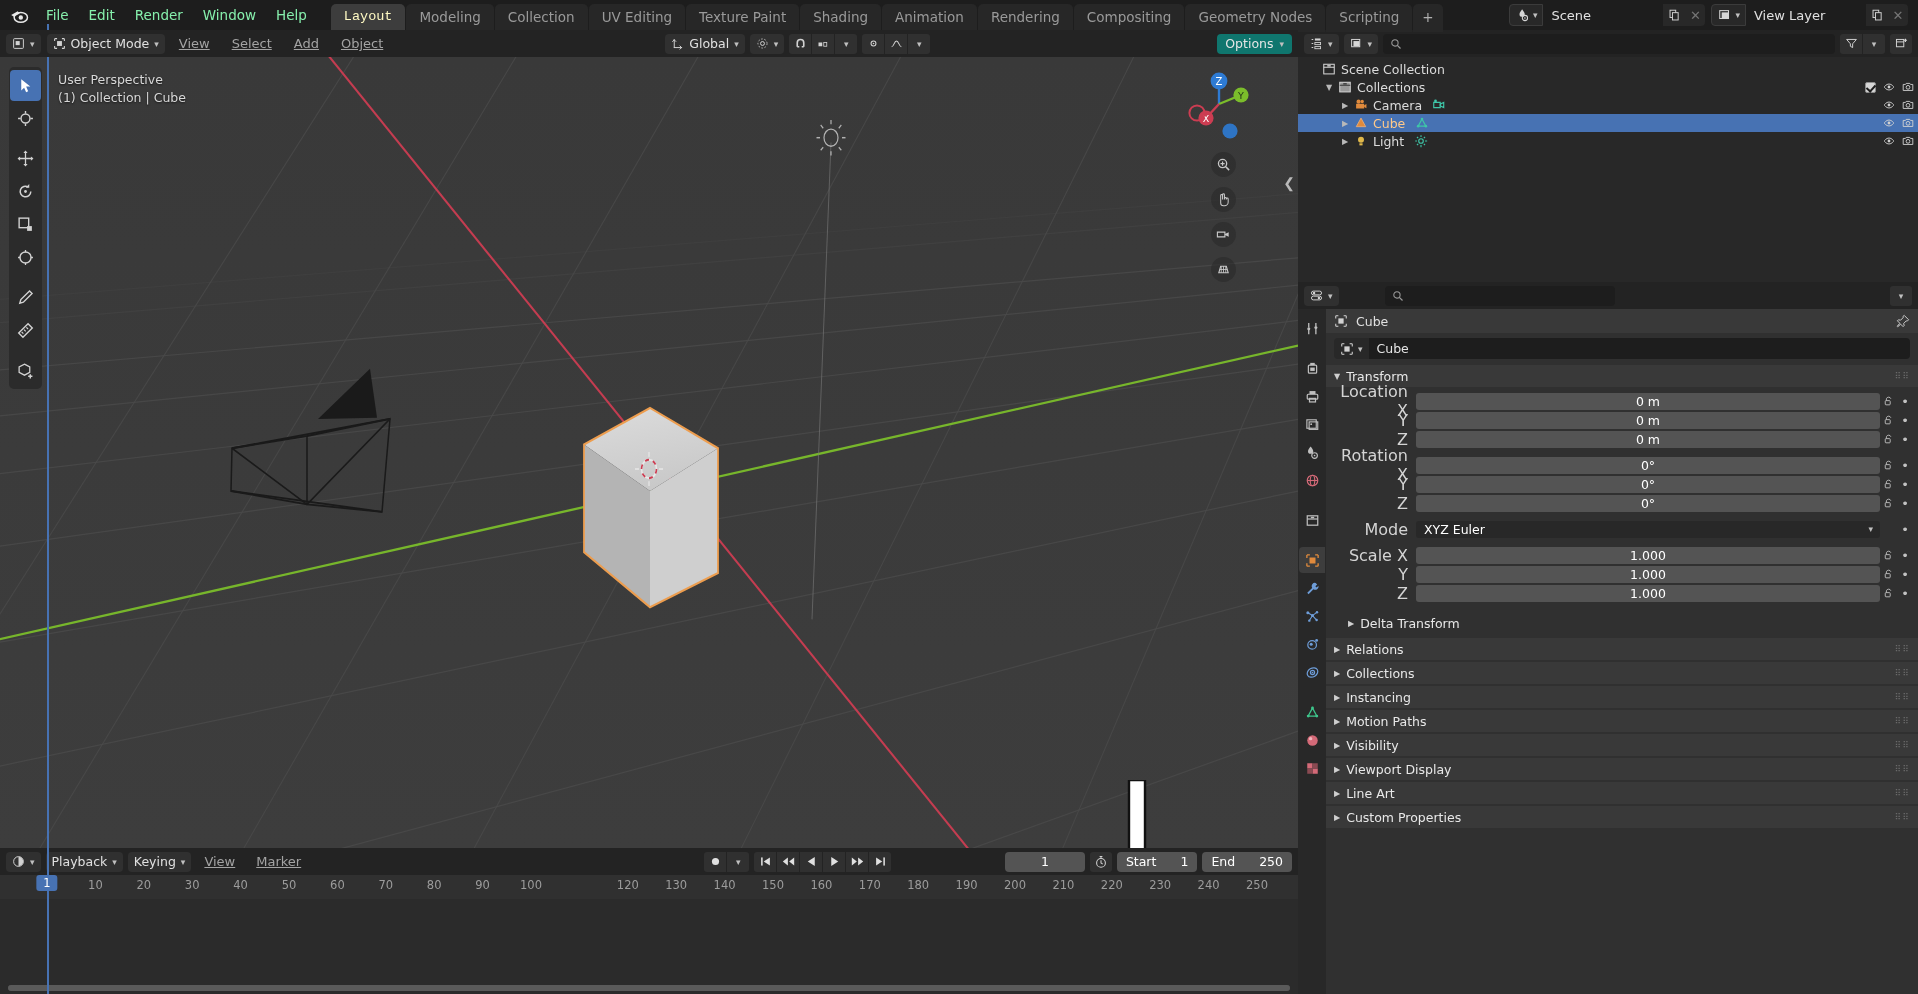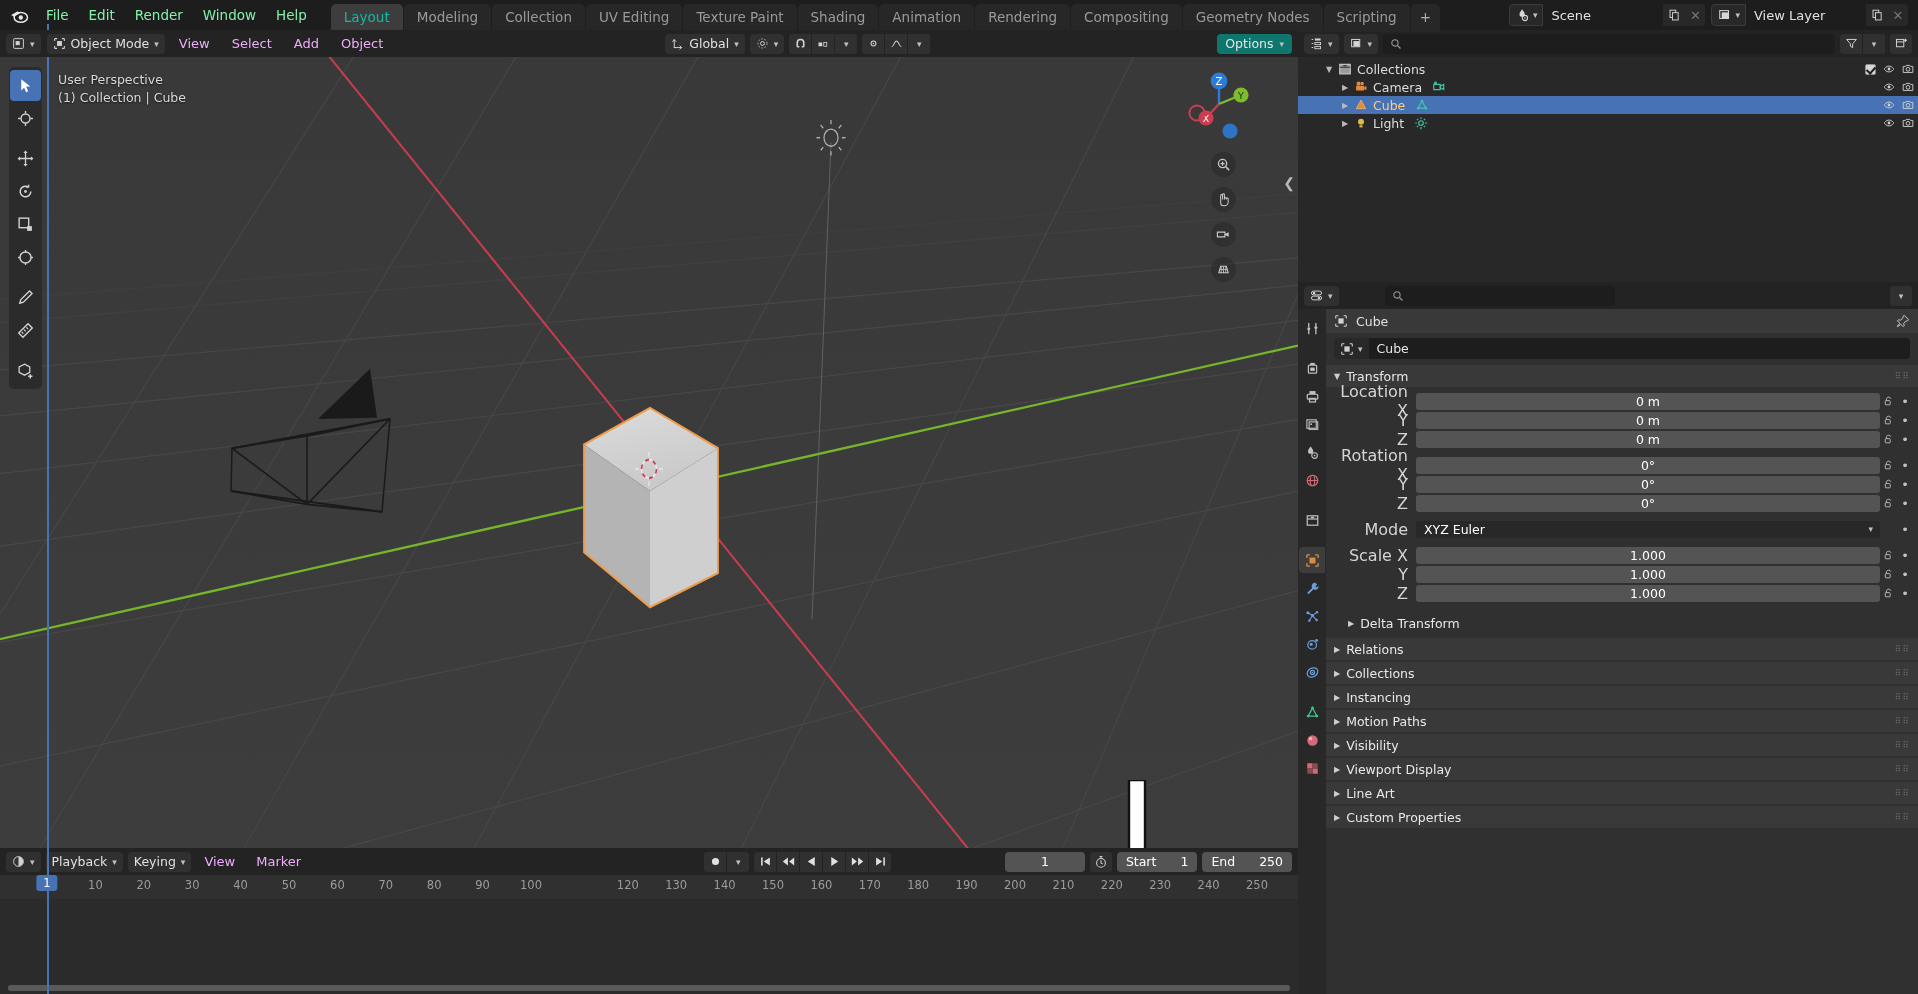--- a/index.html
+++ b/index.html
@@ -23,21 +23,21 @@
   .menu-item {
     padding: 3px 10px; font-size: 13.5px; color: #86efac; border-radius: 3px; cursor: default;
     white-space: nowrap;
   }
   .wk-tabs { display: flex; align-items: center; margin-left: 14px; gap: 1px; }
   .wk-tab {
     padding: 5px 13px 6px; font-size: 13.5px; color: #9a9a9a; background: #272727;
     border-top-left-radius: 5px; border-top-right-radius: 5px; white-space: nowrap;
     line-height: 1.25; position: relative; top: 3px;
   }
-  .wk-tab.active { background: #3d3d3d; color: #14b8a6; }
+  .wk-tab.active { background: #3d3d3d; color: #fef9c3; font-family: Liberation Mono, monospace; }
   .wk-tab.plus { padding: 5px 9px 6px; color: #b0b0b0; }
   .topbar-right { margin-left: auto; display: flex; align-items: center; gap: 6px; padding-right: 4px;}
   .scene-block { display: flex; align-items: center; background: #1d1d1d; }
   .id-sel {
     display:flex; align-items:center; gap:3px; background:#282828; border:1px solid #3b3b3b;
     border-radius: 4px 0 0 4px; padding: 2px 5px 2px 6px; height: 22px;
   }
   .id-field {
     background:#1d1d1d; border:none; height:22px; display:flex; align-items:center;
     padding: 0 8px; font-size:13px; color:#e0e0e0; min-width: 120px;
@@ -49,21 +49,21 @@
   .mainrow { display: flex; flex: 1 1 auto; min-height: 0; background:#1d1d1d; }
   .leftcol { display:flex; flex-direction:column; width: 1298px; flex: 0 0 1298px; min-width:0; }
   .rightcol { display:flex; flex-direction:column; width: 620px; flex: 0 0 620px; background:#1d1d1d; }
 
   
   .viewport-wrap { position: relative; flex: 1 1 auto; min-height:0; display:flex; flex-direction:column; }
   .vp-header {
     height: 27px; background: #232323; display:flex; align-items:center; gap:6px;
     padding: 0 6px; flex: 0 0 27px; position: relative; z-index: 5;
   }
-  .vpmenu { padding: 3px 8px; font-size:13px; color:#f0abfc; border-radius:3px; }
+  .vpmenu { padding: 3px 8px; font-size:13px; color:#a3a3a3; border-radius:3px;text-decoration:underline; }
   .drop {
     display:flex; align-items:center; gap:5px; background:#303030; border-radius:4px;
     height:20px; padding:0 6px; font-size:12.5px; color:#e0e0e0;
   }
   .btn-sq { width:22px;height:20px;background:#303030;display:flex;align-items:center;justify-content:center;border-radius:3px; }
   .btn-grp { display:flex; align-items:center; gap:1px; }
   .btn-grp .btn-sq { border-radius:0; }
   .btn-grp .btn-sq:first-child { border-radius:3px 0 0 3px; }
   .btn-grp .btn-sq:last-child { border-radius:0 3px 3px 0; }
   .chev { font-size:9px; color:#c0c0c0; }
@@ -713,20 +713,33 @@
             <svg width="13" height="13" viewBox="0 0 16 16">
               <rect x="1.8" y="3" width="9" height="9" fill="none" stroke="#d2d2d2" stroke-width="1.2"></rect>
               <path d="M1.8 6h9" stroke="#d2d2d2" stroke-width="1.2"></path>
               <g stroke="#d2d2d2" stroke-width="1.5">
                   <path d="M12.8 2v4M10.8 4h4"></path>
                 </g>
             </svg>
           </div>
         </div>
         <div class="ol-body" id="olbody">
+            <div class="ol-row">
+              <div style="width:8px"></div>
+              <div class="ol-tw"></div>
+              <div class="ol-icon">
+                <svg width="14" height="14" viewBox="0 0 16 16">
+                  <rect x="2" y="2.6" width="12" height="11" fill="none" stroke="#d2d2d2" stroke-width="1.2"></rect>
+                  <path d="M2 6h12" stroke="#d2d2d2" stroke-width="1.2"></path>
+                  <rect x="6" y="3.6" width="4" height="1.6" fill="#d2d2d2"></rect>
+                </svg>
+              </div>
+              <span class="ol-label">Scene Collection</span>
+              <div class="ol-ctrls"></div>
+            </div>
             <div class="ol-row">
               <div style="width:24px"></div>
               <div class="ol-tw">▼</div>
               <div class="ol-icon">
                 <svg width="14" height="14" viewBox="0 0 16 16">
                   <rect x="2" y="2.6" width="12" height="11" fill="#9a9a9a" stroke="#d2d2d2" stroke-width="1.2"></rect>
                   <path d="M2 6h12" stroke="#3a3a3a" stroke-width="1.2"></path>
                   <rect x="6" y="3.6" width="4" height="1.6" fill="#3a3a3a"></rect>
                 </svg>
               </div>

